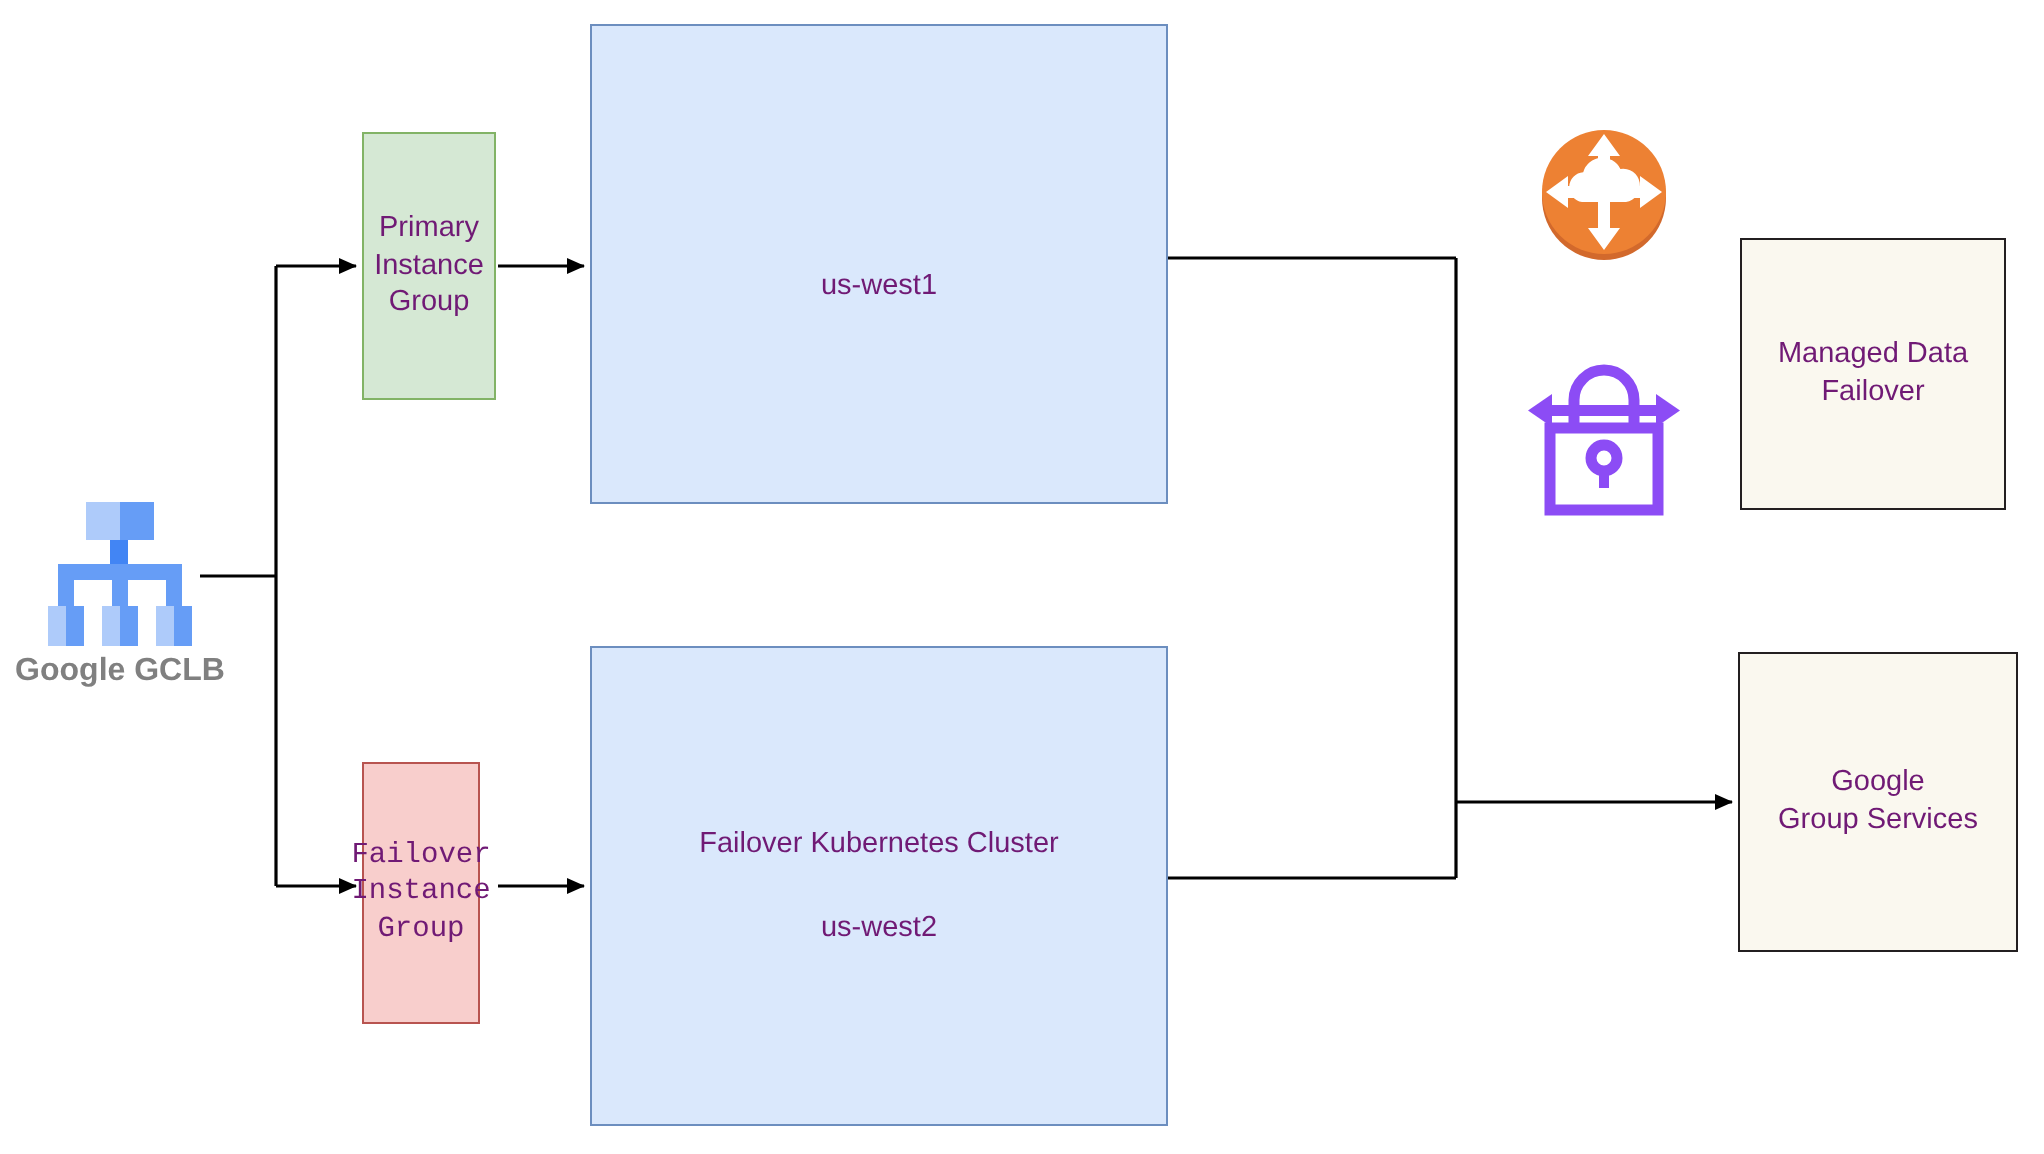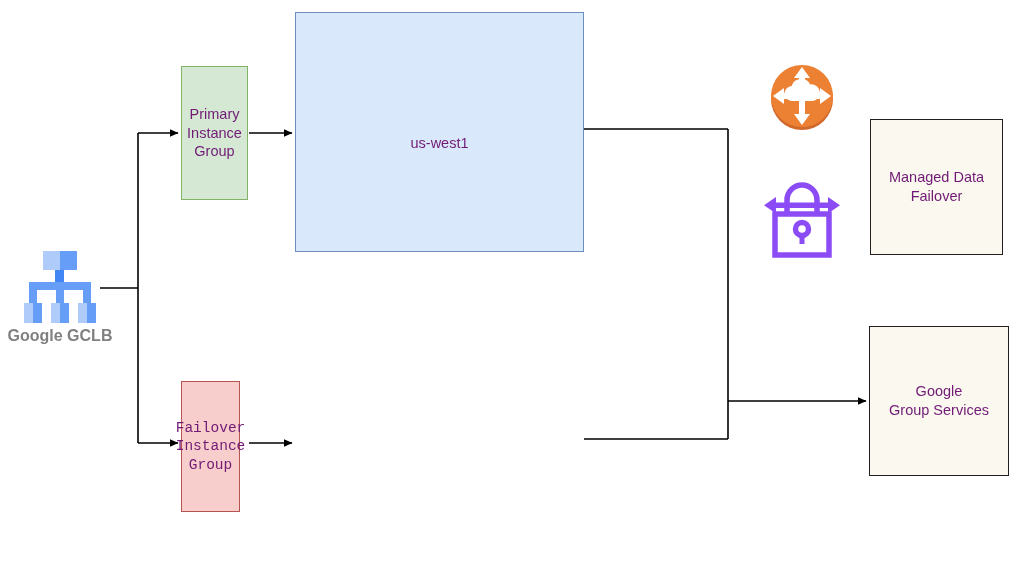--- a/index.html
+++ b/index.html
@@ -185,20 +185,25 @@
     <span>Failover</span>
     <span>Instance</span>
     <span>Group</span>
   </div>
 
   <div class="node box-cluster box-primary-cluster">
     <span class="cluster-line-gap"></span>
     <span>us-west1</span>
   </div>
 
+  <div class="node box-cluster box-failover-cluster">
+    <span>Failover Kubernetes Cluster</span>
+    <span class="cluster-line-gap"></span>
+    <span>us-west2</span>
+  </div>
 
   <svg class="icon-svg icon-vpc" viewBox="0 0 68 70" xmlns="http://www.w3.org/2000/svg">
     <ellipse cx="34" cy="37" rx="31" ry="31" fill="#d2692c"></ellipse>
     <ellipse cx="34" cy="34" rx="31" ry="31" fill="#ed8133"></ellipse>
     <g fill="#ffffff">
 
       <path d="M34,5 L42,16 L37,16 L37,52 L31,52 L31,16 L26,16 z"></path>
 
       <path d="M34,63 L26,52 L31,52 L31,16 L37,16 L37,52 L42,52 z"></path>
 

